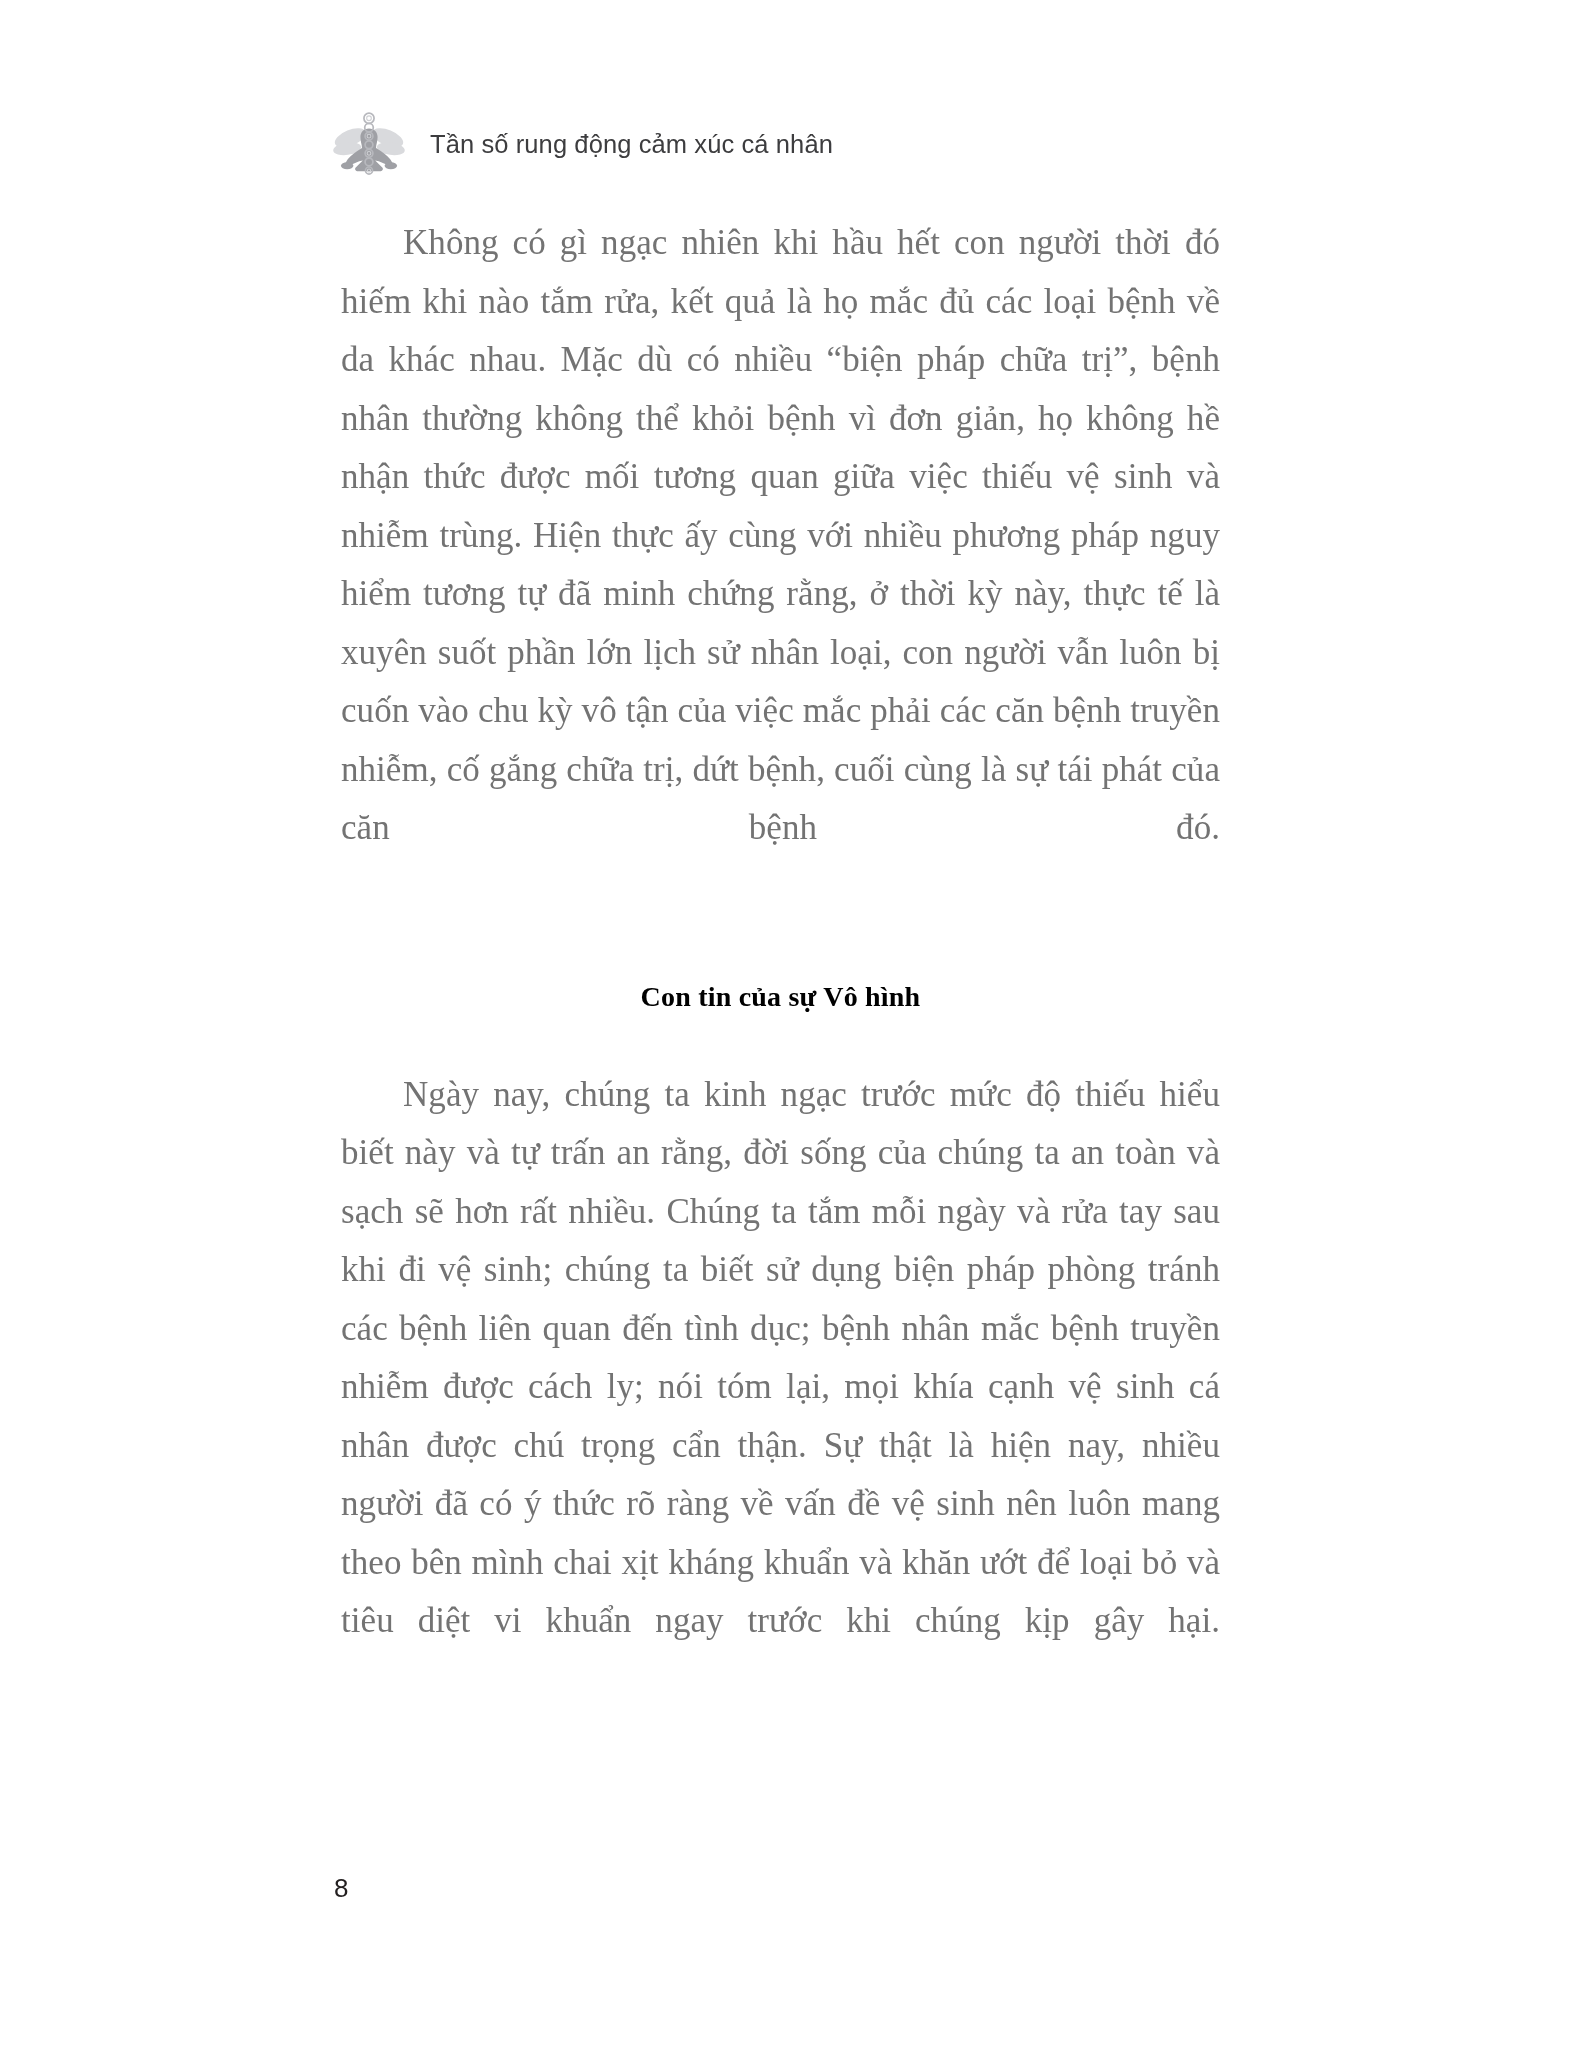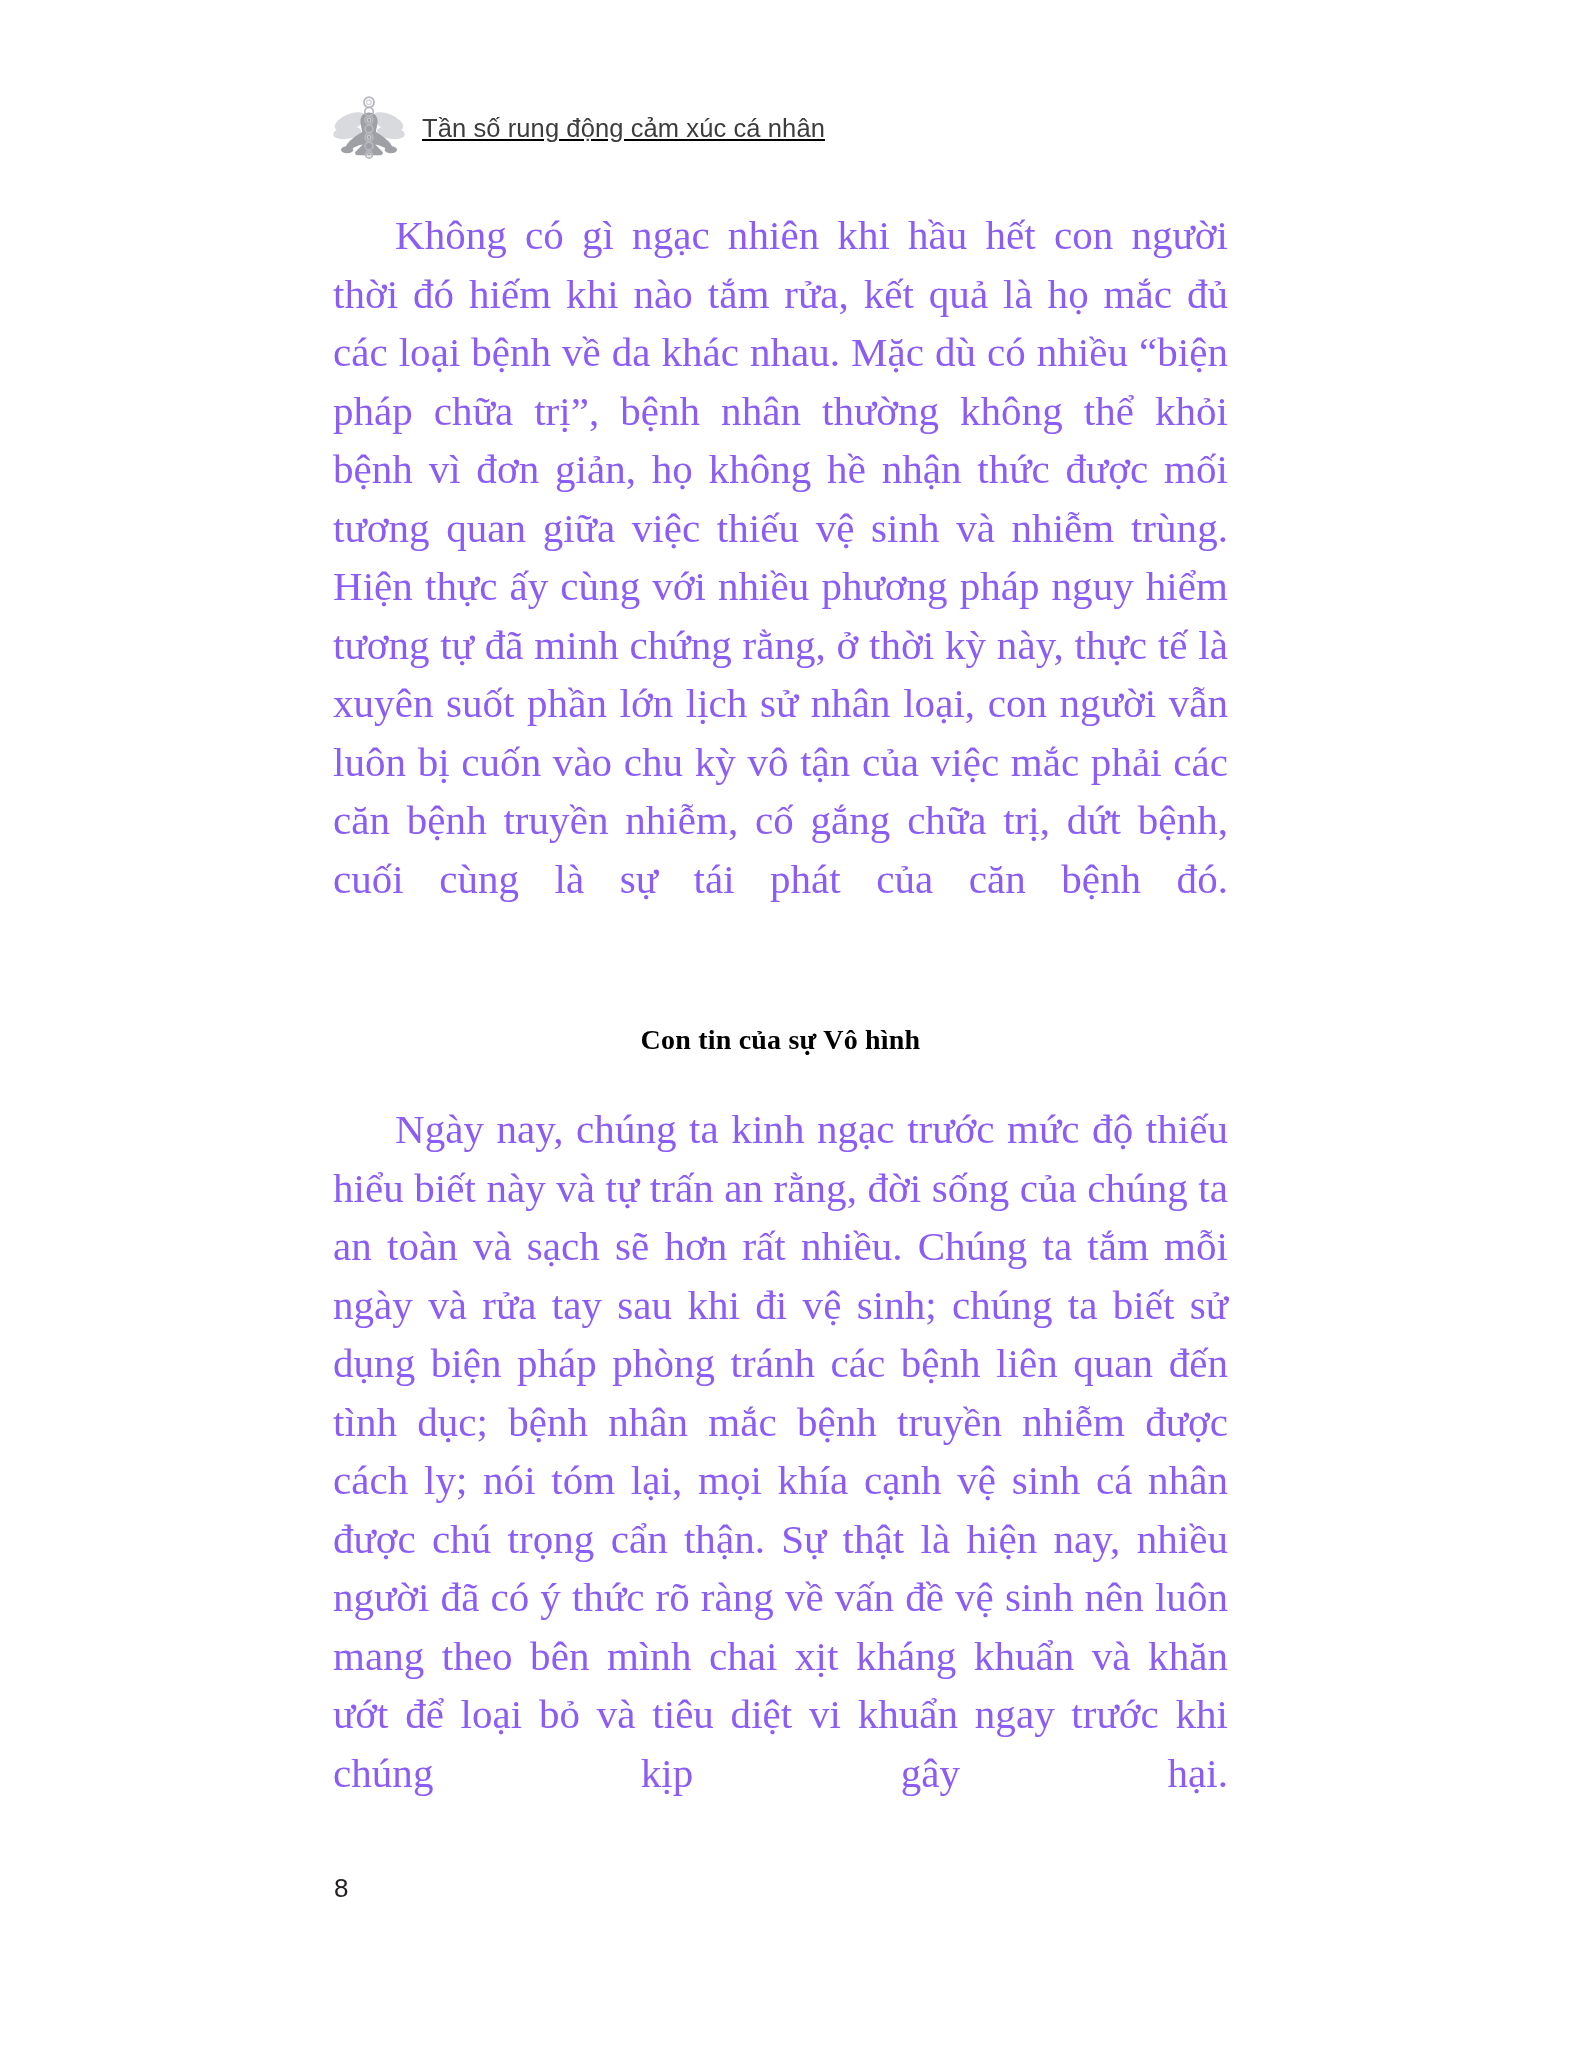--- a/index.html
+++ b/index.html
@@ -18,26 +18,25 @@
   .page {
     position: absolute;
     inset: 0;
     background: #ffffff;
   }
 
   
   .running-header {
     position: absolute;
     left: 330px;
-    top: 92px;
+    top: 108px;
     display: flex;
     align-items: center;
-    gap: 14px;
+    gap: 22px;
     height: 72px;
-    text-decoration: underline;
   }
   .header-emblem {
     width: 78px;
     height: 78px;
     flex: 0 0 78px;
     position: relative;
     display: block;
   }
   .header-emblem svg { display: block; width: 78px; height: 78px; }
 
@@ -53,24 +52,24 @@
 
   
   .text-column {
     position: absolute;
     left: 333px;
     top: 206px;
     width: 895px;
   }
 
   p.body-par {
-    margin: 0;
-    font-size: 41px;
+    margin: 8px;
+    font-size: 35px;
     line-height: 58.5px;
-    color: #8b5cf6;
+    color: #737373;
     text-align: justify;
     text-justify: inter-word;
     text-indent: 62px;
     font-weight: 400;
     letter-spacing: 0.05px;
     hyphens: none;
   }
   p.body-par.last-line-left::after {
     content: "";
     display: inline-block;

